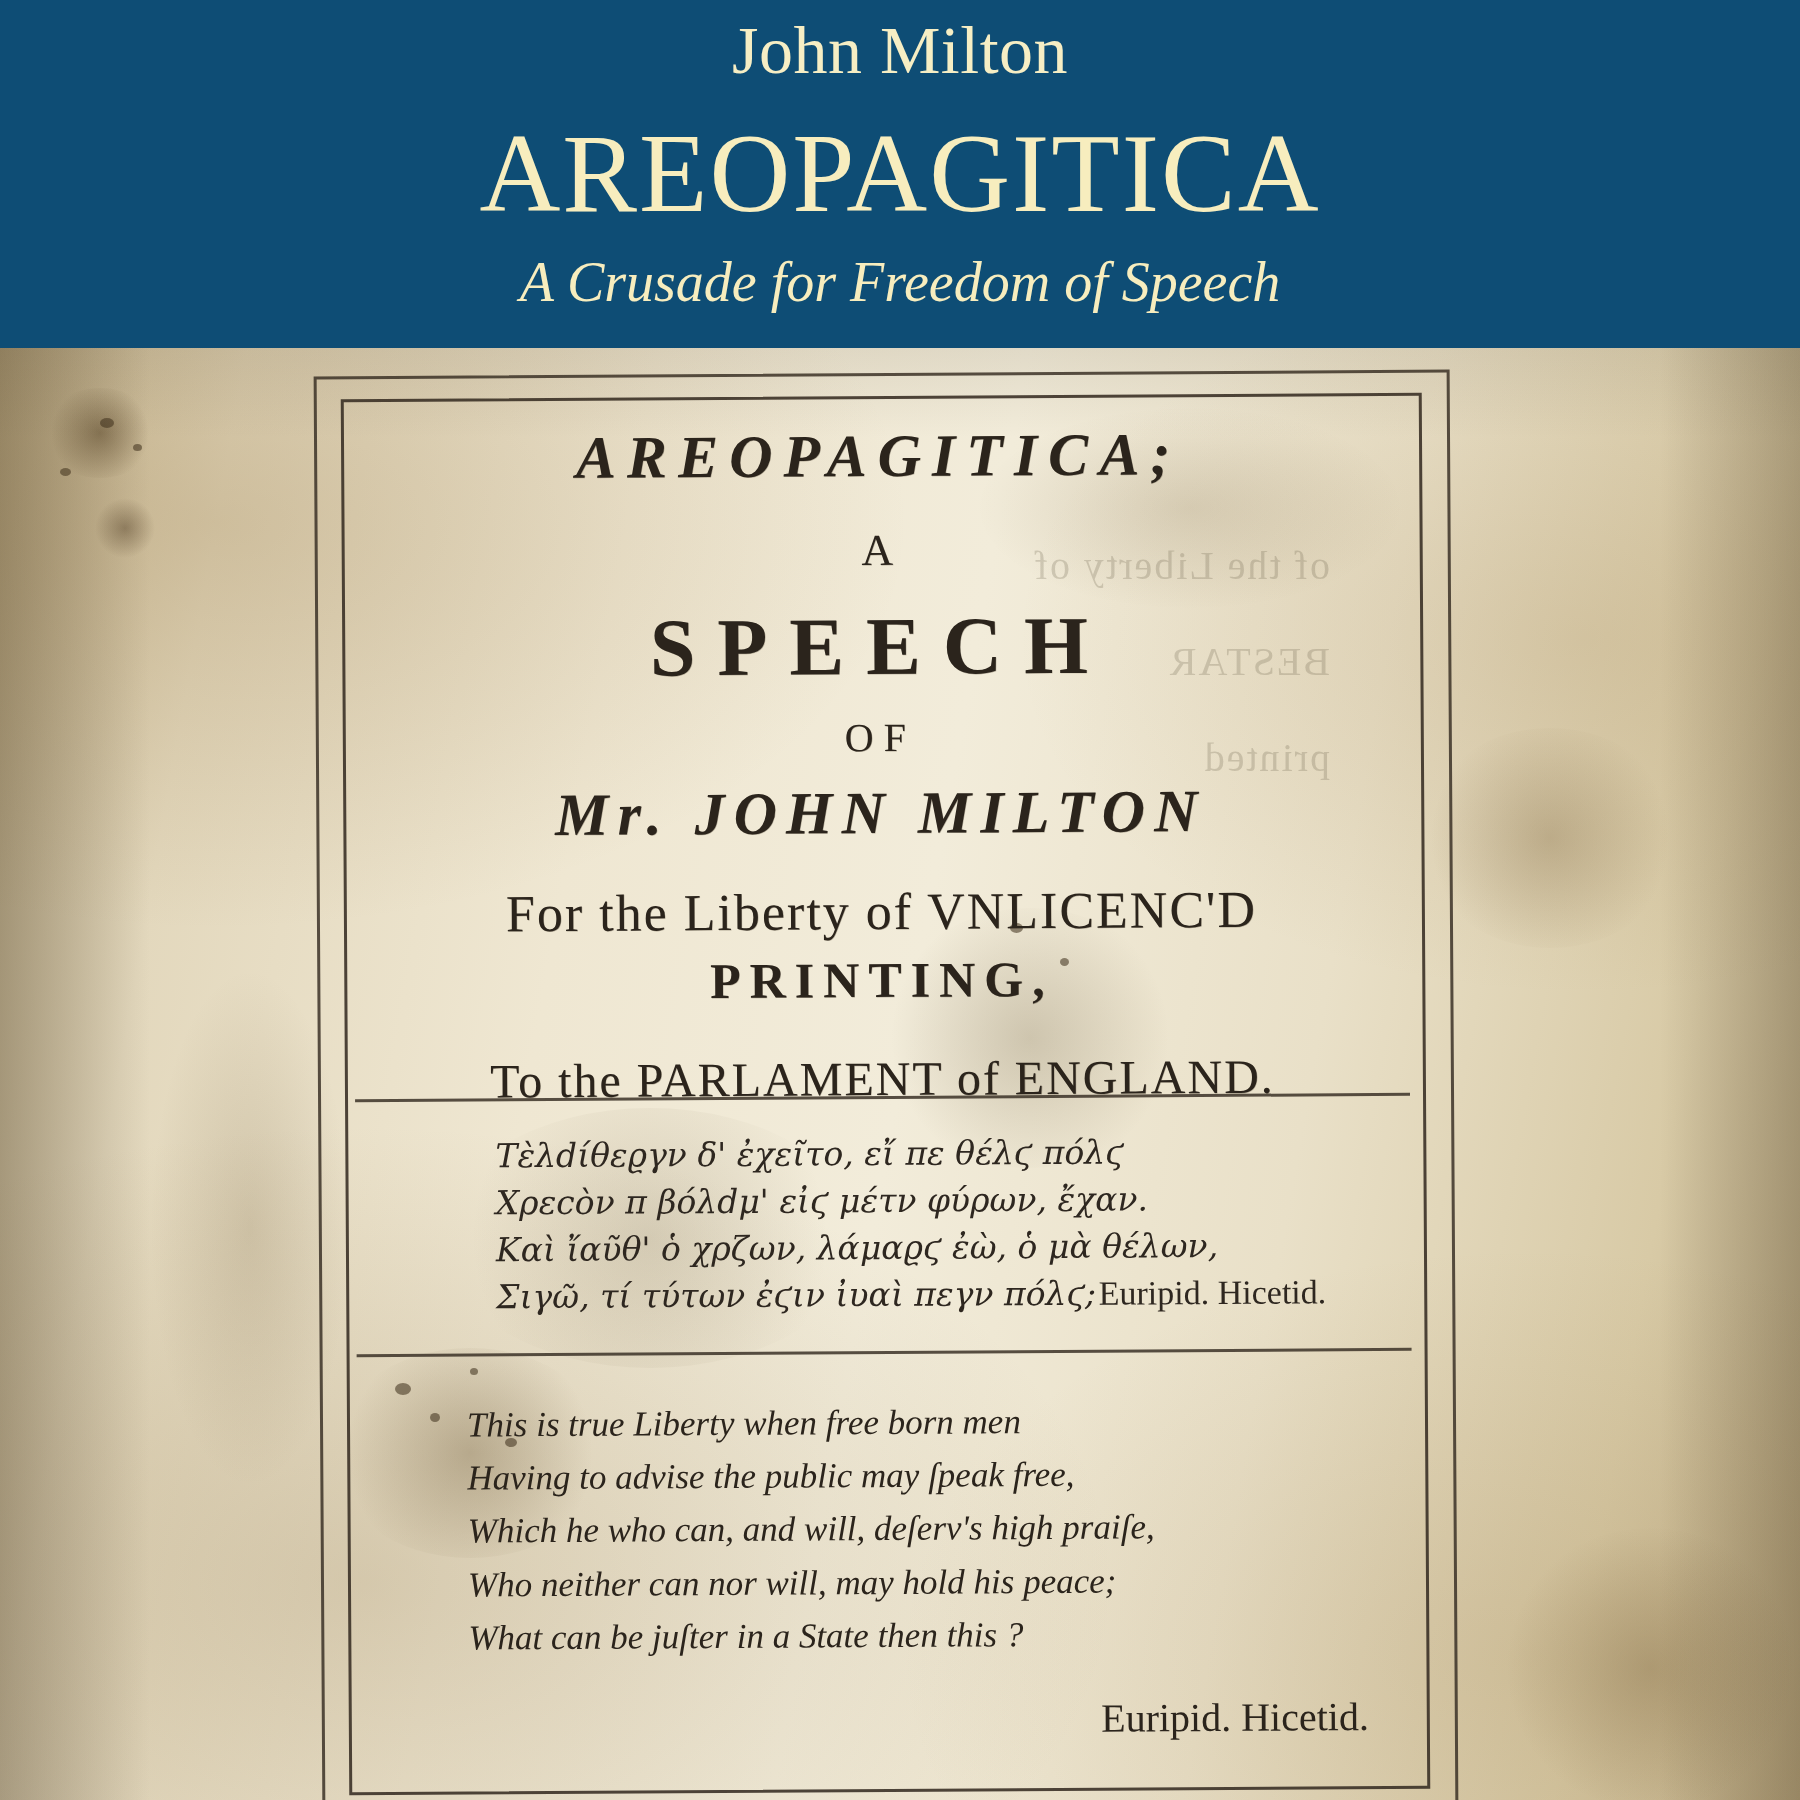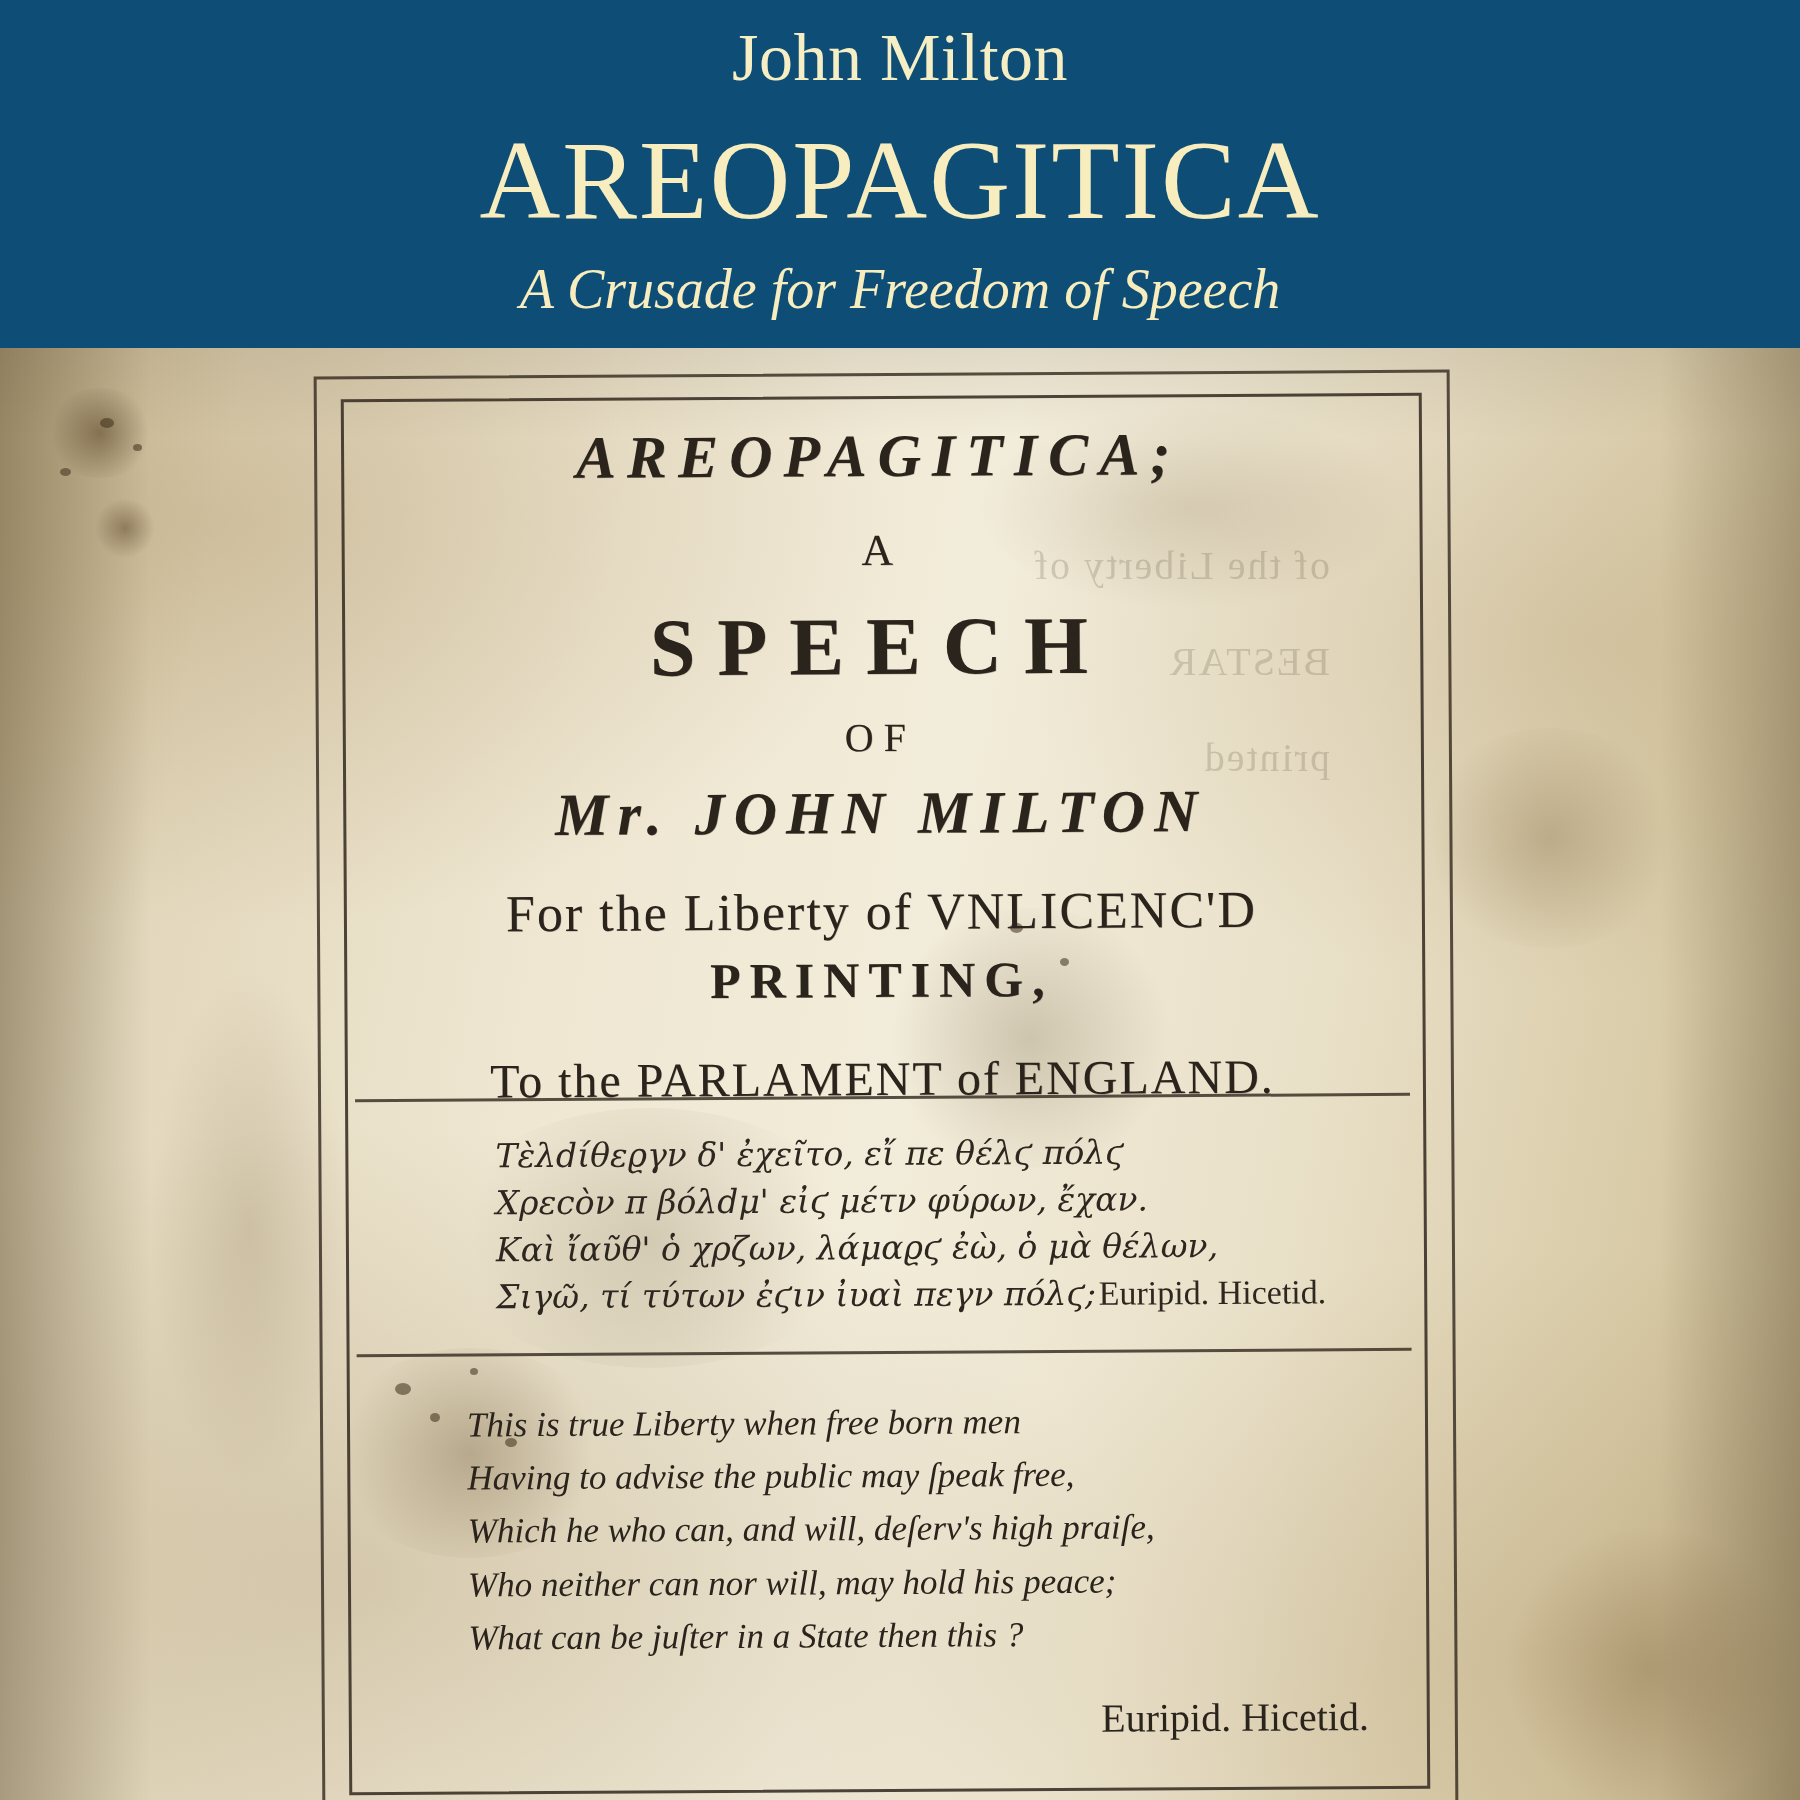--- a/index.html
+++ b/index.html
@@ -20,21 +20,21 @@
     position: absolute;
     left: 0; top: 0;
     width: 1800px;
     height: 348px;
     background: #0e4d75;
     display: flex;
     flex-direction: column;
     align-items: center;
     justify-content: flex-start;
     box-sizing: border-box;
-    padding-top: 22px;
+    padding-top: 15px;
     overflow: hidden;
   }
   .banner-author {
     color: #f6eec4;
     font-size: 68px;
     line-height: 1.05;
     letter-spacing: 0.5px;
     font-family: "Liberation Serif", serif;
   }
   .banner-title {

